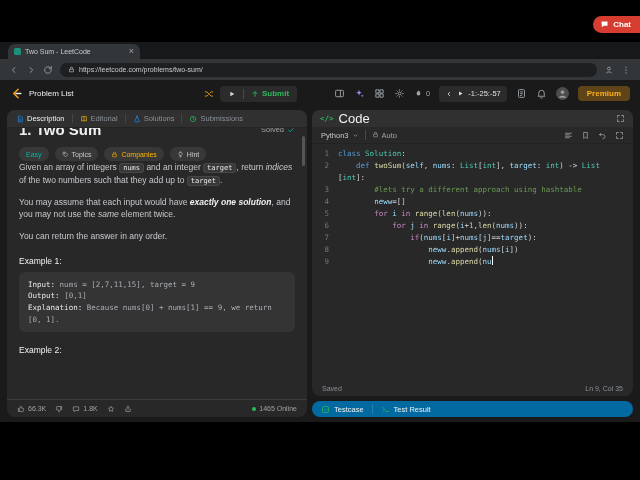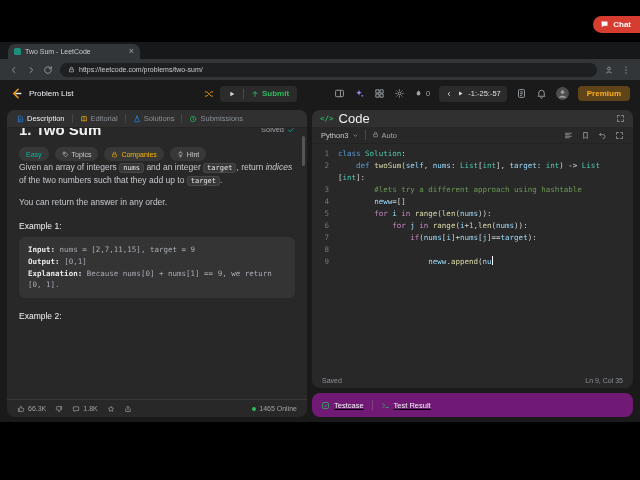--- a/index.html
+++ b/index.html
@@ -68,21 +68,21 @@
   #problem-paragraphs p { margin-bottom:9px; }
   .inline-code { font-family:"DejaVu Sans Mono", monospace; font-size:7px;
                  background:rgba(255,255,255,.08); border:1px solid rgba(255,255,255,.08);
                  border-radius:3px; padding:0 3px; color:#e8e8e8; }
   .seg-i { font-style:italic; }
   .seg-bi { font-style:italic; font-weight:bold; color:#eff1f4; }
   .ex-heading { font-size:8.5px; font-weight:normal; color:#f0f1f2; margin:13px 0 6px; }
   .ex-block { background:rgba(255,255,255,.06); border-radius:6px; padding:7px 9px;
               font-family:"DejaVu Sans Mono", monospace; font-size:7.5px; line-height:1.55; color:#a9adb4; }
   .ex-block div { white-space:pre-wrap; }
-  .ex-label { font-weight:bold; color:#e8eaed; }
+  .ex-label { font-weight:normal; color:#e8eaed; }
   .scroll-thumb { position:absolute; right:2px; top:26px; width:3px; height:30px; background:#555; border-radius:2px; }
   .desc-footer { height:18px; border-top:1px solid #3a3a3a; display:flex; align-items:center;
                  gap:9px; padding:0 10px; color:#9fa3a8; font-size:7px; flex:none; }
   .foot-item { display:flex; align-items:center; gap:3px; }
   .online { margin-left:auto; display:flex; align-items:center; gap:3px; color:#9fa3a8; }
   .dot { width:4px; height:4px; border-radius:50%; background:#2cbb5d; }
 
   
   .code-col { flex:1; display:flex; flex-direction:column; gap:5px; min-width:0; }
   .code-panel { flex:1; background:#282828; border-radius:8px; display:flex; flex-direction:column; overflow:hidden; }
@@ -98,22 +98,22 @@
   .ln { width:26px; text-align:right; padding-right:9px; color:#6e7681; flex:none; }
   .code-text { white-space:pre; }
   .tok-k { color:#569cd6; } .tok-ctrl { color:#c586c0; } .tok-t { color:#4ec9b0; }
   .tok-f { color:#dcdcaa; } .tok-v { color:#9cdcfe; } .tok-p { color:#d4d4d4; }
   .tok-c { color:#6a9955;text-align:center; } .tok-n { color:#b5cea8; }
   .cursor { display:inline-block; width:1px; height:9px; background:#fff; vertical-align:-1px;
             animation: blink 1s steps(2) infinite; }
   @keyframes blink { 50% { opacity:0; } }
   .code-status { height:15px; display:flex; align-items:center; justify-content:space-between;
                  padding:0 10px; color:#8a8f98; font-size:7px; flex:none; }
-  .bottom-bar { height:24px; background:#701a75; border-radius:8px; display:flex; align-items:center;
-                gap:8px; padding:0 9px; font-size:7.5px; flex:none;text-decoration:underline; }
+  .bottom-bar { height:16px; background:#0369a1; border-radius:8px; display:flex; align-items:center;
+                gap:8px; padding:0 9px; font-size:7.5px; flex:none; }
   .bb-item { display:flex; align-items:center; gap:4px; color:#f0f1f2; }
 </style>
 </head>
 <body>
 
 <div class="screen">
 
   <div class="chat-pill">
     <svg class="ic" width="9" height="9" viewBox="0 0 24 24">
         <path d="M4 4h16v11.5H9.5L5 19z" fill="#fff"></path>
@@ -299,20 +299,21 @@
             <span class="badge">
               <svg class="ic" width="7" height="7" viewBox="0 0 24 24" fill="none" stroke="currentColor" stroke-width="2" stroke-linecap="round">
                   <path d="M9.5 17.5h5M10.5 20h3M12 3.5a5.5 5.5 0 0 0-3.3 9.9c.8.7 1.3 1.3 1.3 2.1h4c0-.8.5-1.4 1.3-2.1A5.5 5.5 0 0 0 12 3.5z"></path>
                 </svg>
               <span>Hint</span>
             </span>
           </div>
 
           <div id="problem-paragraphs">
               <p><span>Given an array of integers </span><span class="inline-code">nums</span><span> and an integer </span><span class="inline-code">target</span><span>, return </span><span class="seg-i">indices</span><span> of the two numbers such that they add up to </span><span class="inline-code">target</span><span>.</span></p>
+              <p><span>You may assume that each input would have </span><span class="seg-bi">exactly one solution</span><span>, and you may not use the </span><span class="seg-i">same</span><span> element twice.</span></p>
               <p><span>You can return the answer in any order.</span></p>
             </div>
 
           <div class="ex-heading">Example 1:</div>
           <div class="ex-block" id="example1-block">
               <div><span class="ex-label">Input: </span><span>nums = [2,7,11,15], target = 9</span></div>
               <div><span class="ex-label">Output: </span><span>[0,1]</span></div>
               <div><span class="ex-label">Explanation: </span><span>Because nums[0] + nums[1] == 9, we return [0, 1].</span></div>
             </div>
 
@@ -427,20 +428,21 @@
               <div class="code-row">
                 <span class="ln">6</span>
                 <span class="code-text"><span class="tok-p">            </span><span class="tok-ctrl">for</span><span class="tok-p"> </span><span class="tok-v">j</span><span class="tok-p"> </span><span class="tok-ctrl">in</span><span class="tok-p"> </span><span class="tok-f">range</span><span class="tok-p">(</span><span class="tok-v">i</span><span class="tok-p">+</span><span class="tok-n">1</span><span class="tok-p">,</span><span class="tok-f">len</span><span class="tok-p">(</span><span class="tok-v">nums</span><span class="tok-p">)):</span></span>
               </div>
               <div class="code-row">
                 <span class="ln">7</span>
                 <span class="code-text"><span class="tok-p">                </span><span class="tok-ctrl">if</span><span class="tok-p">(</span><span class="tok-v">nums</span><span class="tok-p">[</span><span class="tok-v">i</span><span class="tok-p">]+</span><span class="tok-v">nums</span><span class="tok-p">[</span><span class="tok-v">j</span><span class="tok-p">]==</span><span class="tok-v">target</span><span class="tok-p">):</span></span>
               </div>
               <div class="code-row">
                 <span class="ln">8</span>
+                <span class="code-text"><span class="tok-p">                    </span><span class="tok-v">neww</span><span class="tok-p">.</span><span class="tok-f">append</span><span class="tok-p">(</span><span class="tok-v">nums</span><span class="tok-p">[</span><span class="tok-v">i</span><span class="tok-p">])</span></span>
               </div>
               <div class="code-row">
                 <span class="ln">9</span>
                 <span class="code-text"><span class="tok-p">                    </span><span class="tok-v">neww</span><span class="tok-p">.</span><span class="tok-f">append</span><span class="tok-p">(</span><span class="tok-v">nu</span><span class="cursor"></span></span>
               </div>
             </div>
 
           <div class="code-status">
             <span>Saved</span>
             <span>Ln 9, Col 35</span>

